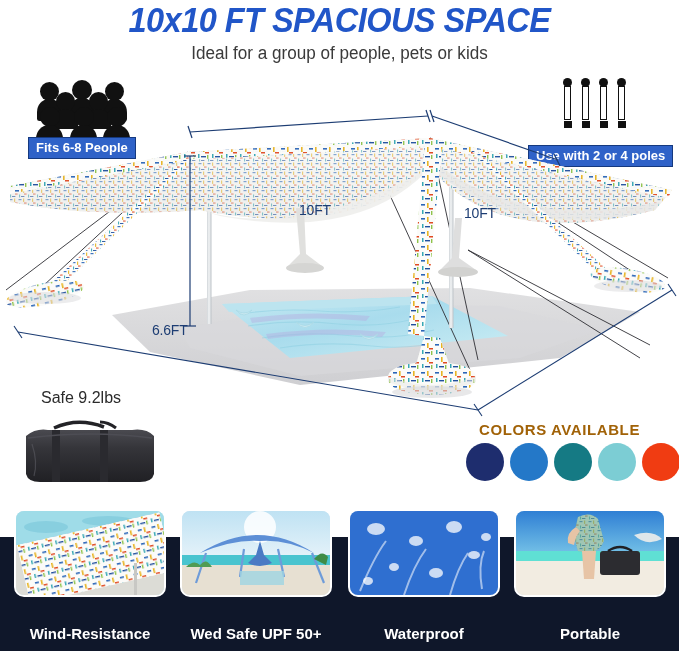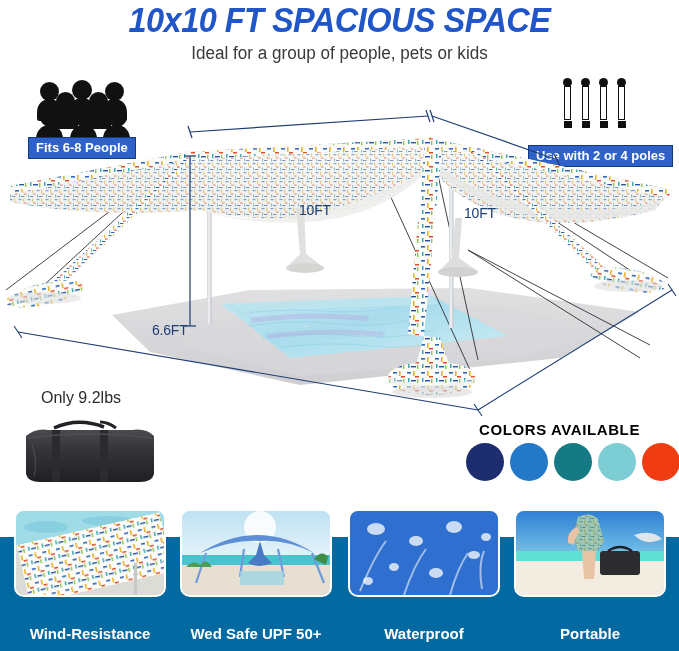--- a/index.html
+++ b/index.html
@@ -62,21 +62,21 @@
   
   .bag-label{
     position:absolute;left:41px;top:389px;font-size:16px;color:#2b2b2b;
     white-space:nowrap;
   }
   .bag{position:absolute;left:20px;top:414px;width:140px;height:72px;}
 
   
   .colors-title{
     position:absolute;left:479px;top:421px;font-size:15px;font-weight:bold;
-    color:#000000;letter-spacing:0.6px;white-space:nowrap;
+    color:#a16207;letter-spacing:0.6px;white-space:nowrap;
   }
   .swatches{position:absolute;left:466px;top:443px;width:200px;height:40px;}
   .sw{position:absolute;top:0;width:38px;height:38px;border-radius:50%;}
 
   
   .features{
     position:absolute;left:0;top:537px;width:679px;height:114px;background:#1a56c4;
   }
   .card{position:absolute;top:-28px;width:152px;}
   .card .thumb{
@@ -289,21 +289,21 @@
         <path d="M474,314 L482,326"></path>
         <path d="M668,194 L676,206"></path>
       </g>
     </svg>
 
     <div class="dimlabel" id="dim-left">10FT</div>
     <div class="dimlabel" id="dim-right">10FT</div>
     <div class="dimlabel" id="dim-height">6.6FT</div>
   </div>
 
-  <div class="bag-label">Only 9.2lbs</div>
+  <div class="bag-label">Safe 9.2lbs</div>
   <div class="bag">
     <svg width="140" height="72" viewBox="0 0 140 72">
       <defs>
         <linearGradient id="bagGrad" x1="0" y1="0" x2="0" y2="1">
           <stop offset="0" stop-color="#4a4a50"></stop>
           <stop offset="0.35" stop-color="#35353a"></stop>
           <stop offset="1" stop-color="#202024"></stop>
         </linearGradient>
       </defs>
 
@@ -323,21 +323,21 @@
 
   <div class="colors-title">COLORS AVAILABLE</div>
   <div class="swatches">
     <div class="sw" style="left: 0px; background: rgb(30, 45, 110);"></div>
     <div class="sw" style="left: 44px; background: rgb(36, 120, 200);"></div>
     <div class="sw" style="left: 88px; background: rgb(21, 122, 132);"></div>
     <div class="sw" style="left: 132px; background: rgb(124, 205, 212);"></div>
     <div class="sw" style="left: 176px; background: rgb(240, 60, 18);"></div>
   </div>
 
-  <div class="features" style="background: #0369a1;">
+  <div class="features" style="background: #0f172a;">
 
     <div class="card" style="left:14px;">
       <div class="thumb">
         <svg width="150" height="86" viewBox="0 0 150 86">
           <rect width="150" height="86" fill="#cfeaf2"></rect>
           <rect y="0" width="150" height="34" fill="#9fdce8"></rect>
           <rect y="34" width="150" height="52" fill="#dcdcd6"></rect>
           <g fill="#7fc9dc" opacity="0.7">
             <ellipse cx="30" cy="16" rx="22" ry="6"></ellipse>
             <ellipse cx="92" cy="10" rx="26" ry="5"></ellipse>

